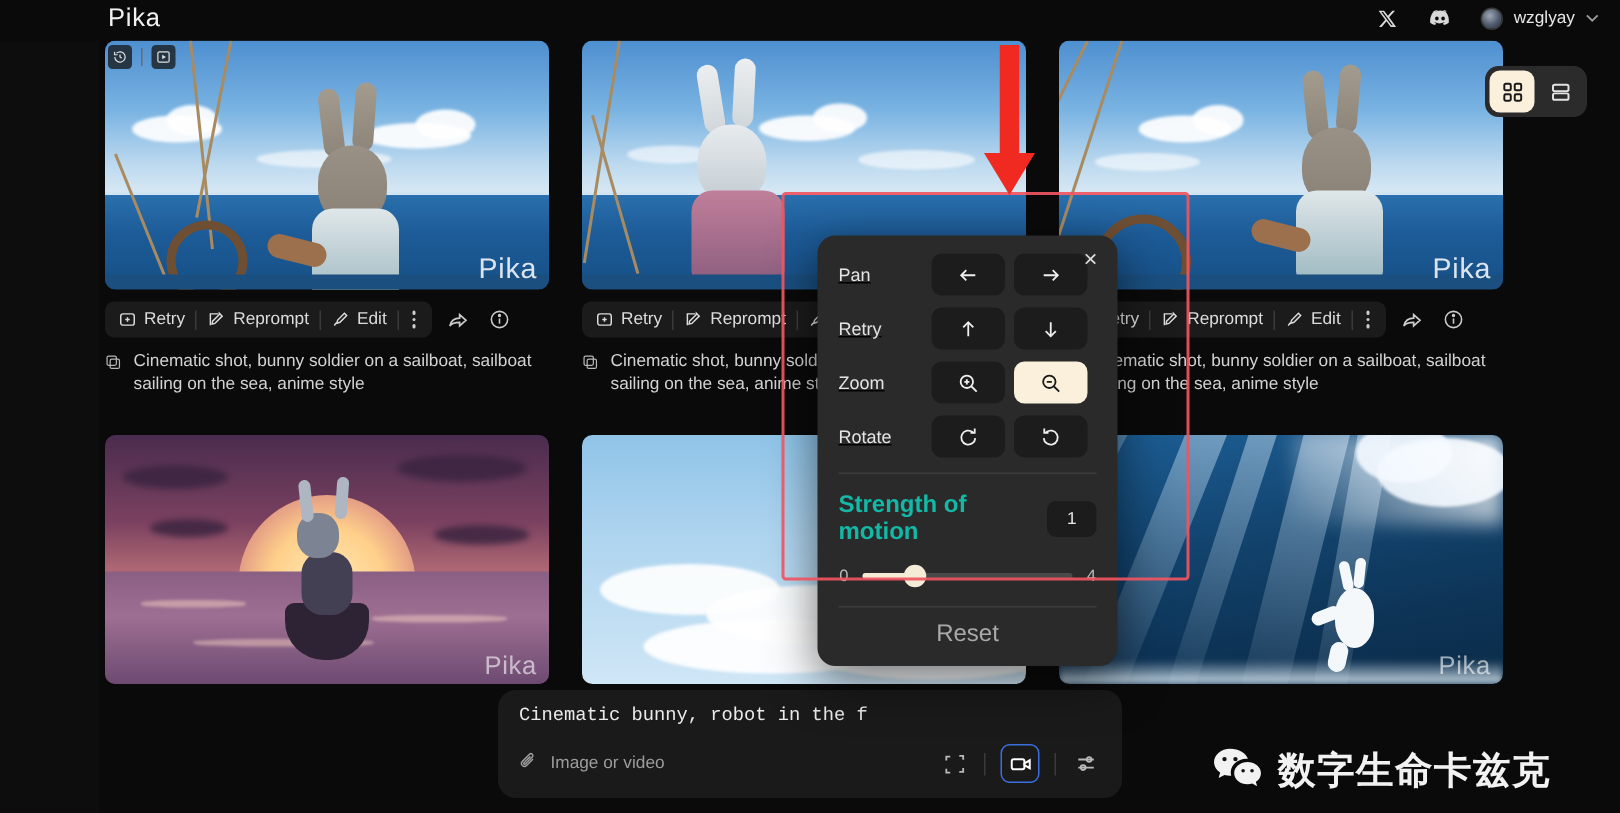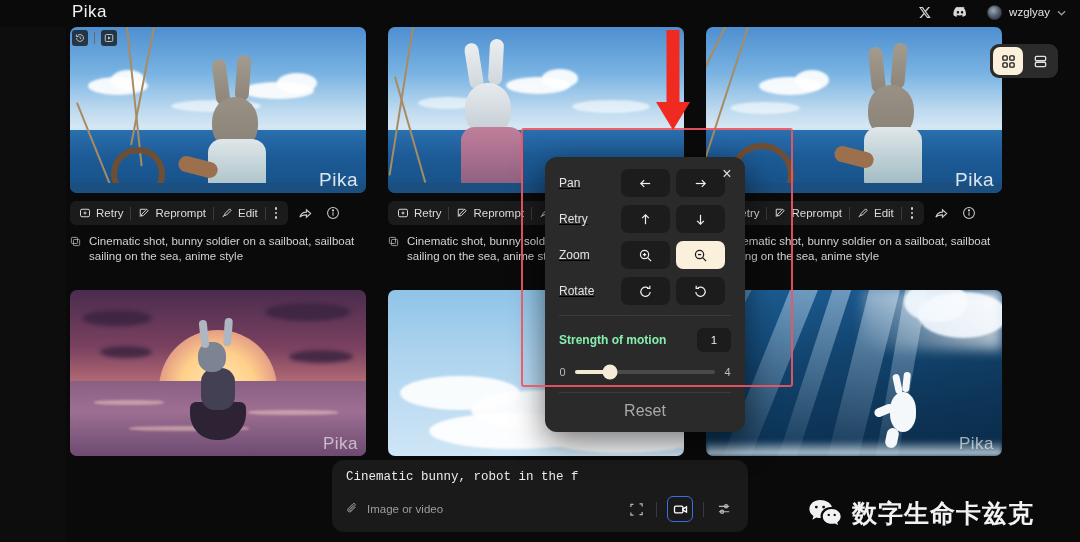--- a/index.html
+++ b/index.html
@@ -206,21 +206,21 @@
   .pop-row { display:flex; align-items:center; margin-bottom: 8px; text-decoration: underline; }
   .pop-label { width: 70px; font-size: 12px; color:#e4e4e4; }
   .ctrl-btn {
     width: 56px; height: 28px; border-radius: 7px; background:#1c1c1c;
     display:flex; align-items:center; justify-content:center; color:#efefef;
     margin-right: 6px;
   }
   .ctrl-btn.sel { background:#faf0dc; color:#1a1a1a; }
   .pop-sep { height:1px; background:#3c3c3c; margin: 10px 0 12px 0; }
   .som-row { display:flex; align-items:center; justify-content:space-between; }
-  .som-label { font-size: 12px; color:#86efac; font-weight:600; }
+  .som-label { font-size: 16px; color:#14b8a6; font-weight:600; }
   .som-val {
     width: 34px; height: 24px; border-radius:6px; background:#1c1c1c;
     display:flex; align-items:center; justify-content:center;
     font-size: 11.5px; color:#e9e9e9;
   }
   .slider-row { display:flex; align-items:center; gap:9px; margin-top: 14px; }
   .s-end { font-size: 11px; color:#bdbdbd; width:7px; text-align:center; }
   .track { position:relative; flex:1; height:4px; background:#4a4a4a; border-radius:2px; }
   .track .fill { position:absolute; left:0; top:0; height:4px; border-radius:2px; background:#f3ead6; }
   .track .knob {

